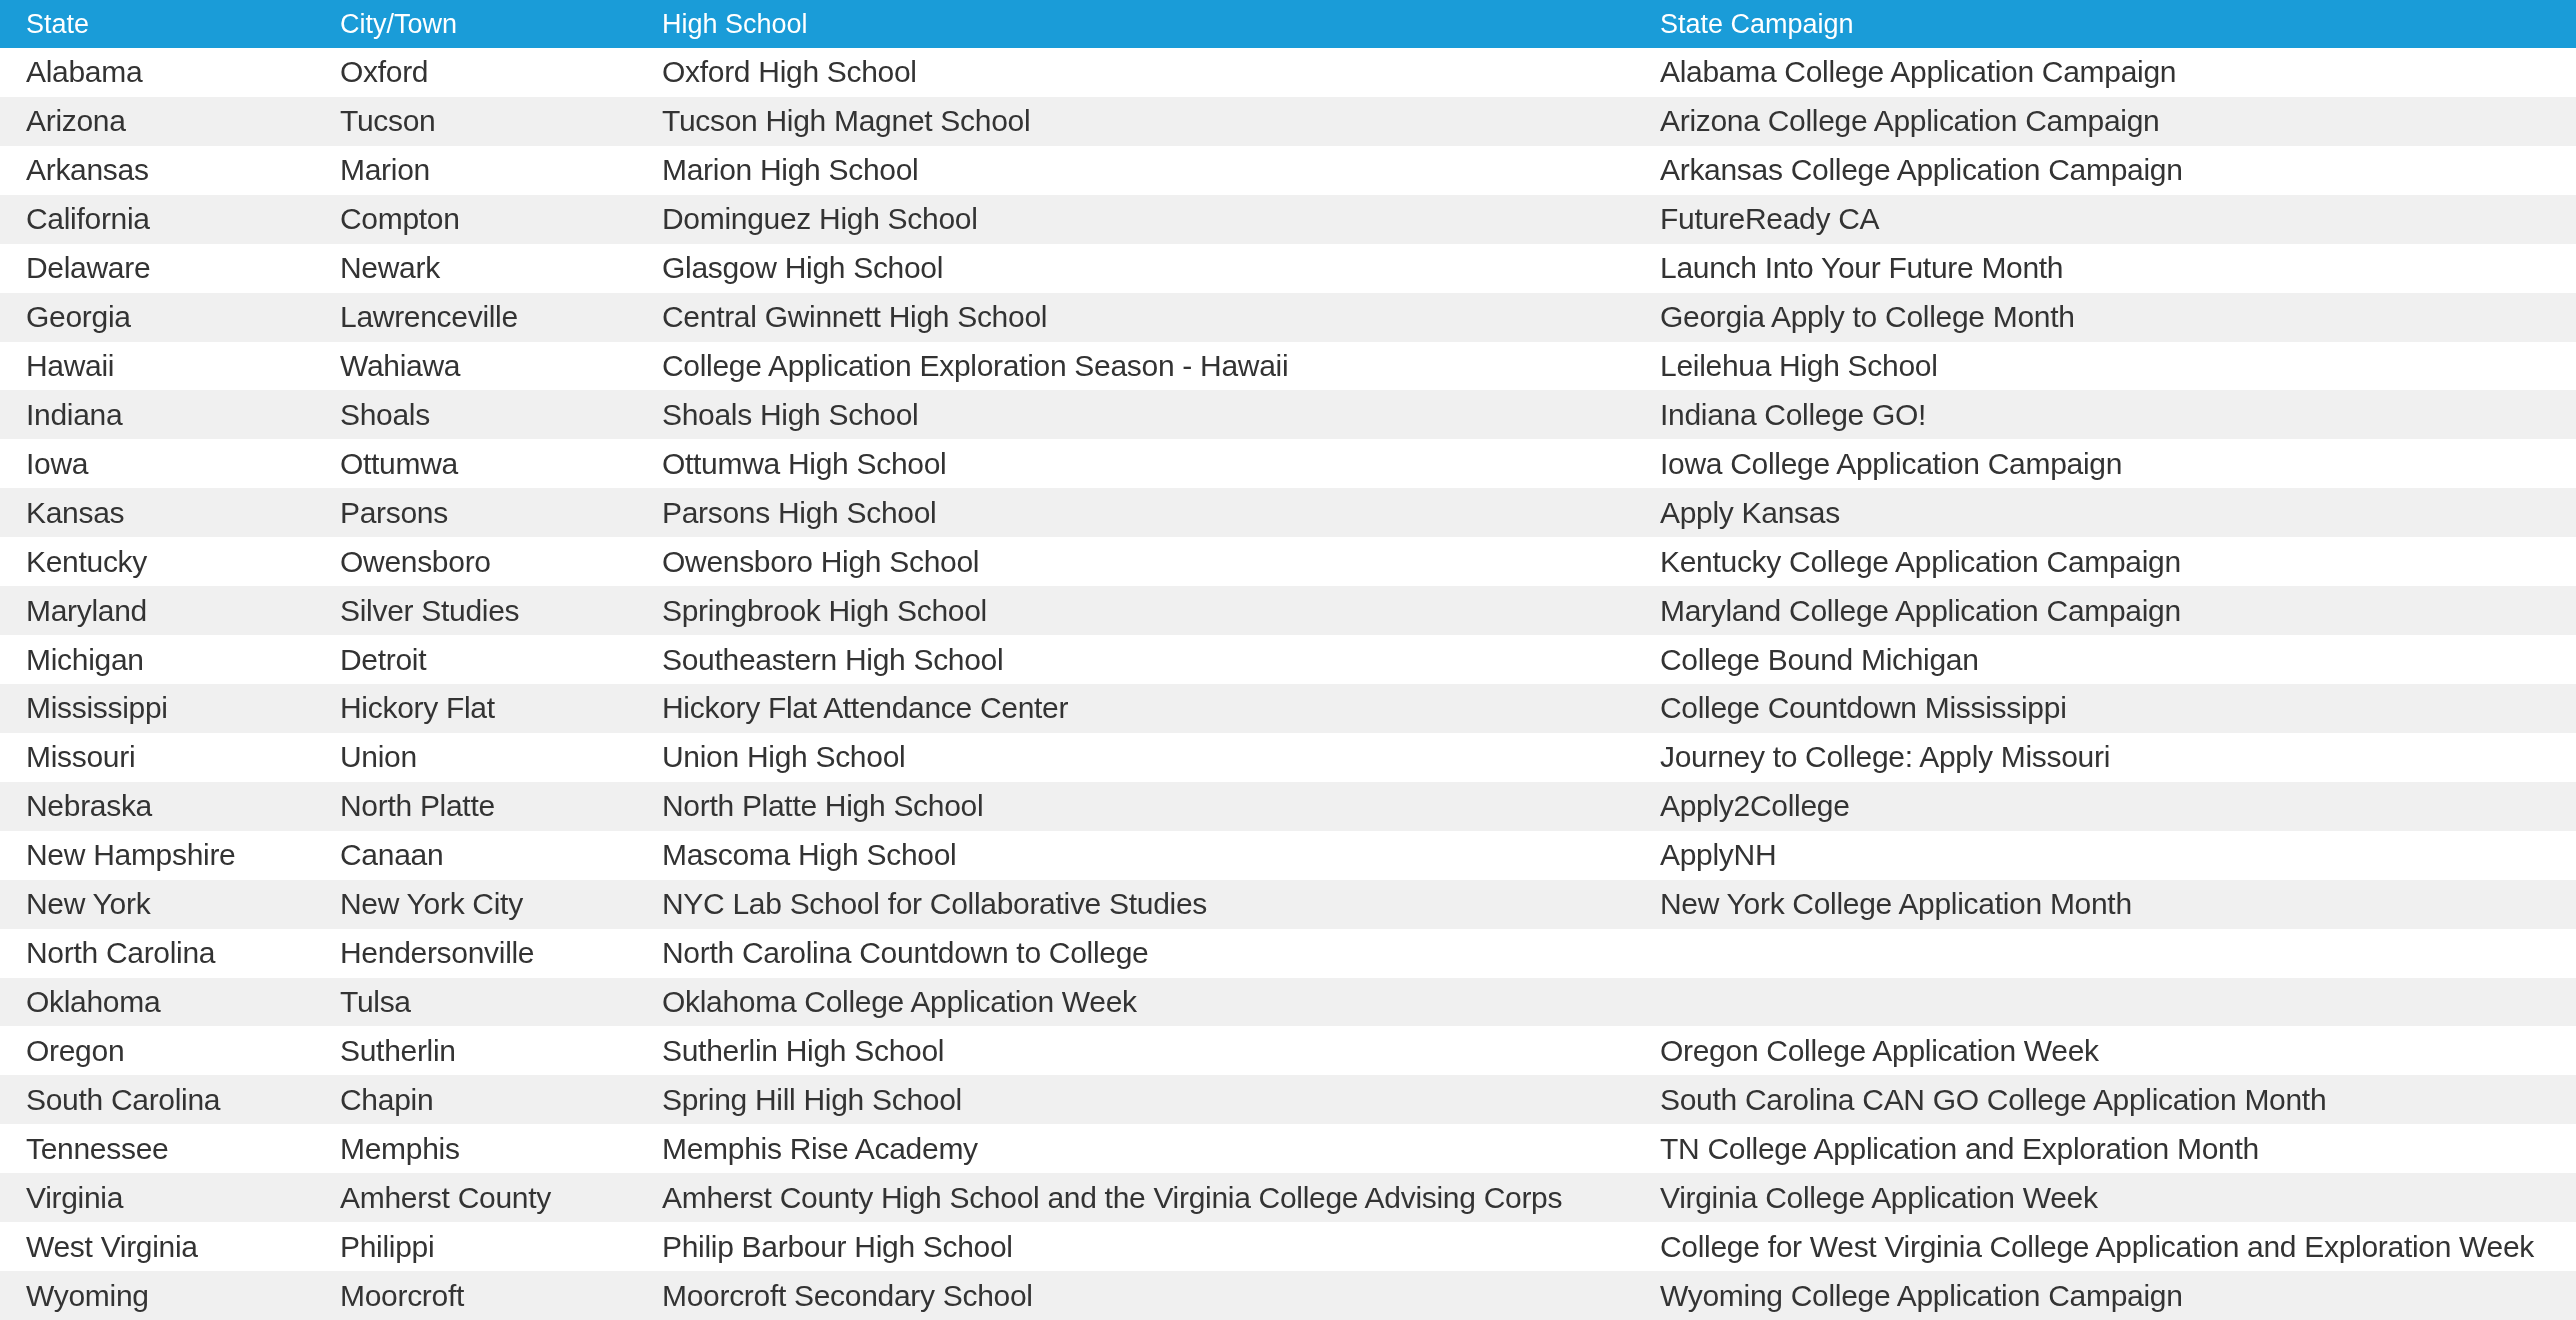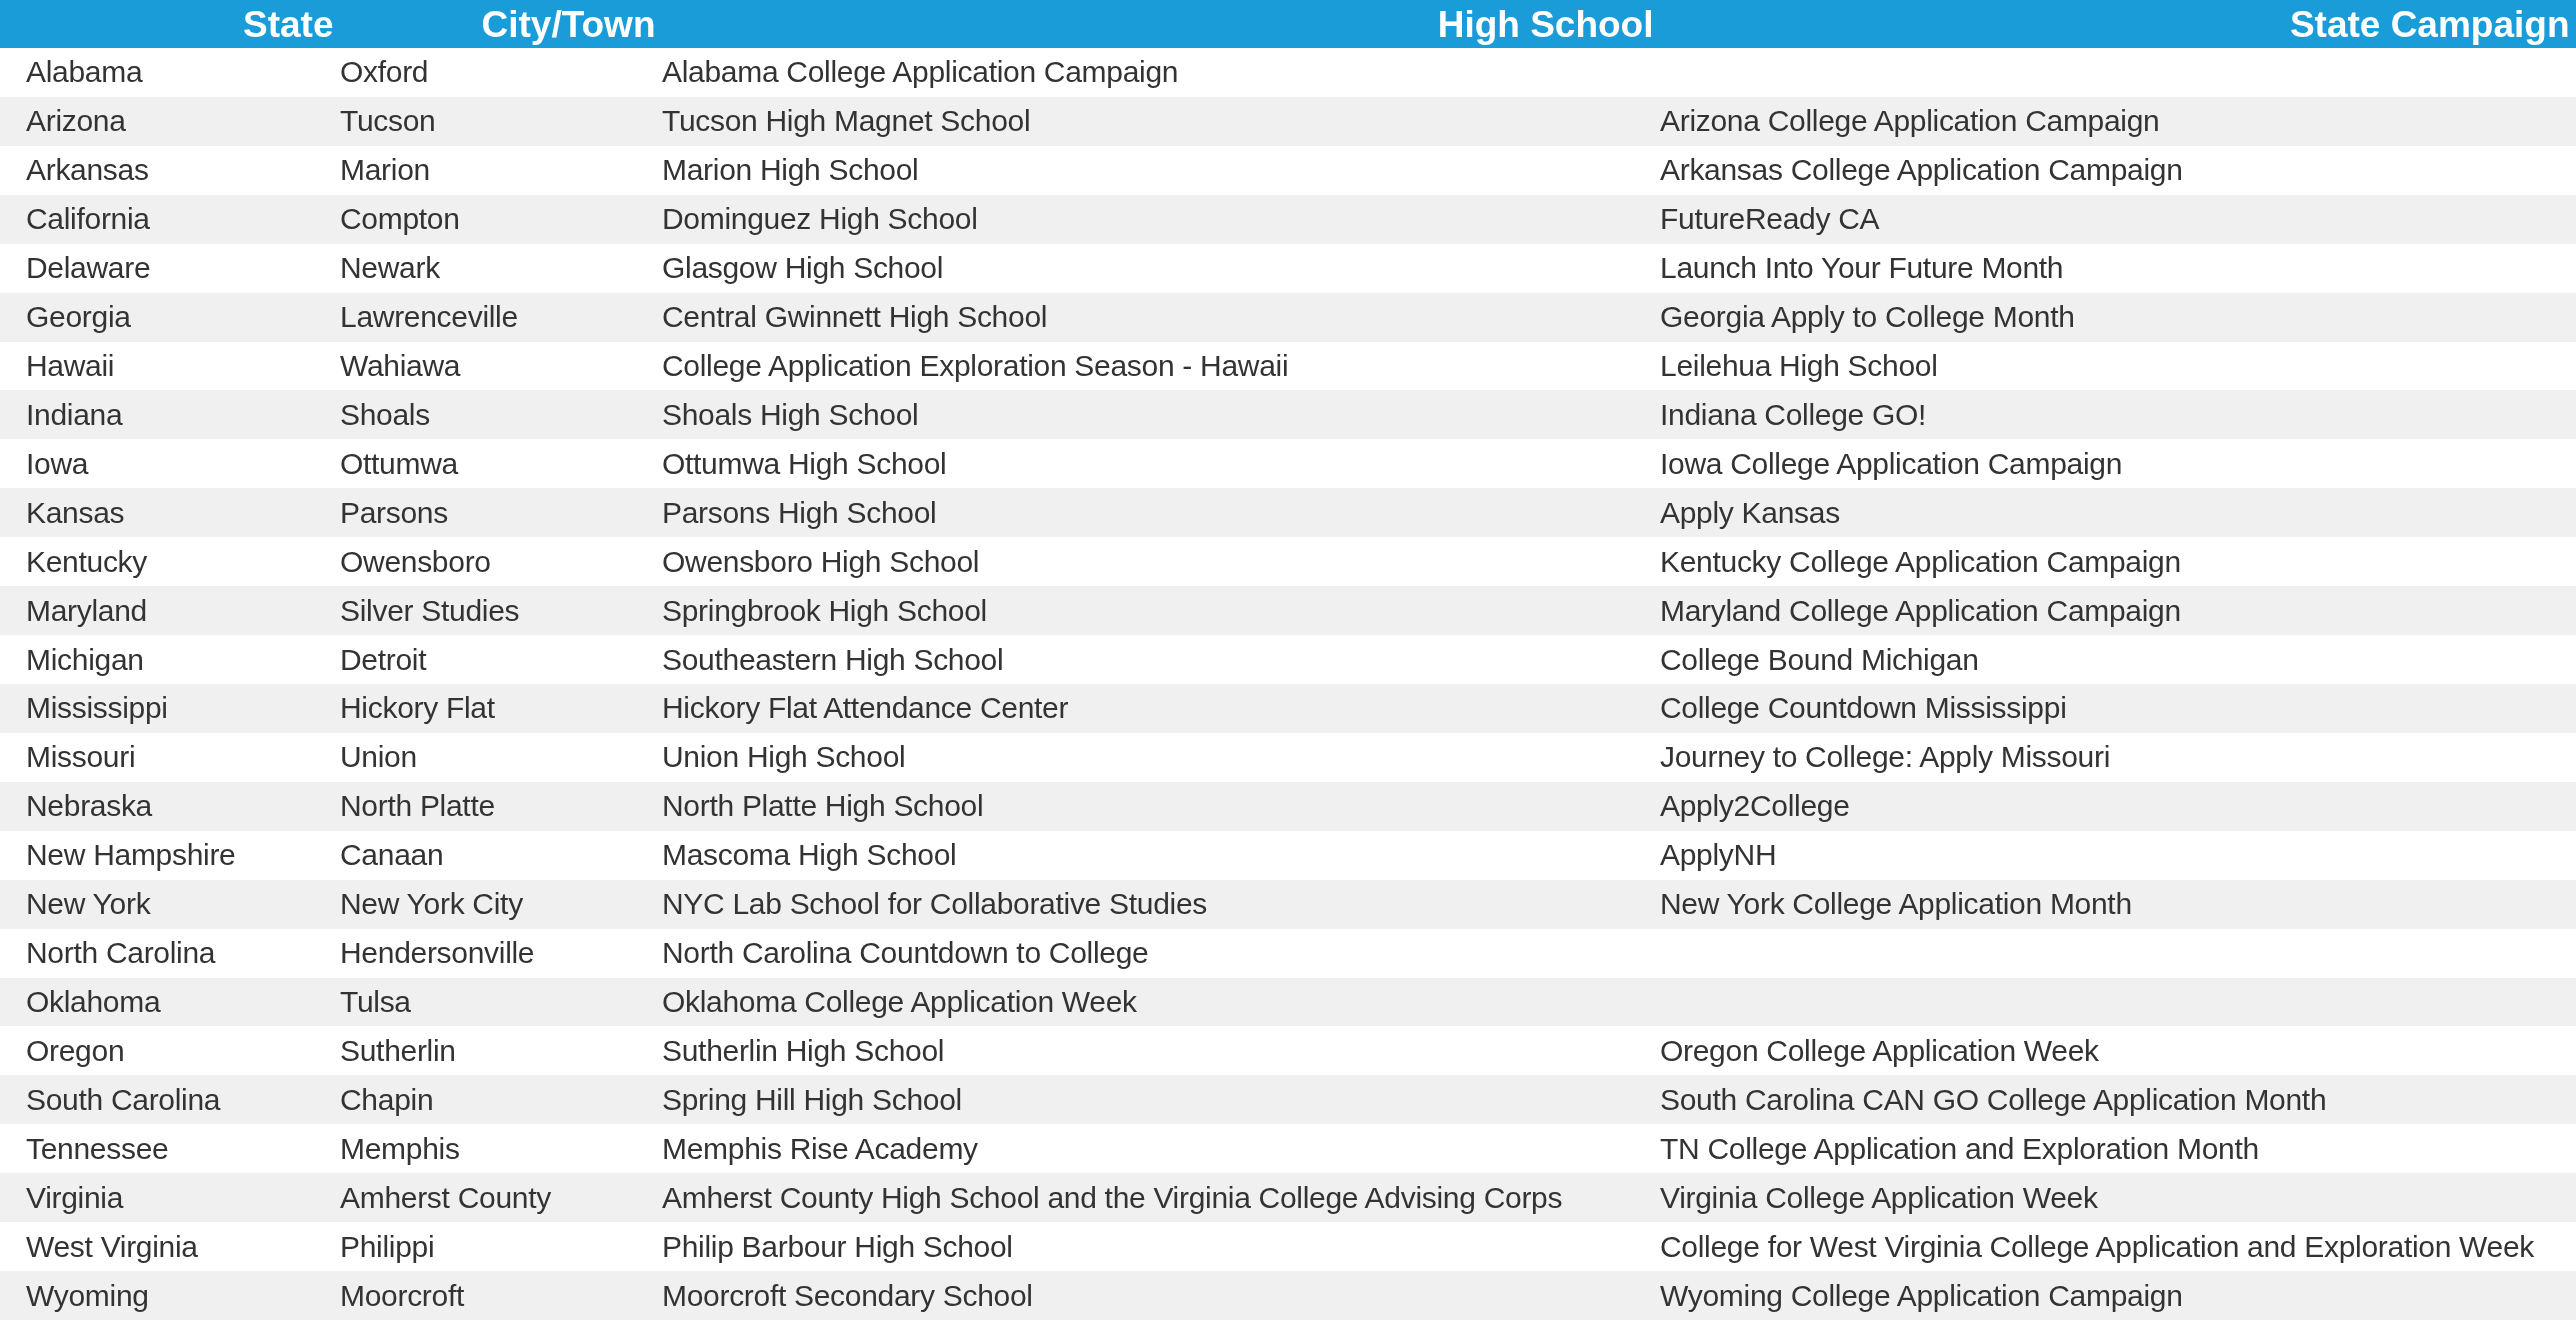--- a/index.html
+++ b/index.html
@@ -42,39 +42,39 @@
     font-size: 30px;
     line-height: 1;
     color: var(--text-color);
     letter-spacing: -0.3px;
     white-space: nowrap;
     overflow: visible;
     padding-right: 6.5px;
   }
   .row.header .cell {
     color: var(--header-text);
-    font-weight: bold;
-    font-size: 37px;
+    font-weight: normal;
+    font-size: 27px;
     letter-spacing: 0;
-    text-align: right;
   }
 </style>
 </head>
 <body>
 
 <div class="table">
   <div class="row header">
     <div class="cell">State</div>
     <div class="cell">City/Town</div>
     <div class="cell">High School</div>
     <div class="cell">State Campaign</div>
   </div>
   <div id="table-body" style="display:contents"><div class="row">
         <div class="cell">Alabama</div>
         <div class="cell">Oxford</div>
+        <div class="cell">Oxford High School</div>
         <div class="cell">Alabama College Application Campaign</div>
       </div><div class="row alt">
         <div class="cell">Arizona</div>
         <div class="cell">Tucson</div>
         <div class="cell">Tucson High Magnet School</div>
         <div class="cell">Arizona College Application Campaign</div>
       </div><div class="row">
         <div class="cell">Arkansas</div>
         <div class="cell">Marion</div>
         <div class="cell">Marion High School</div>

